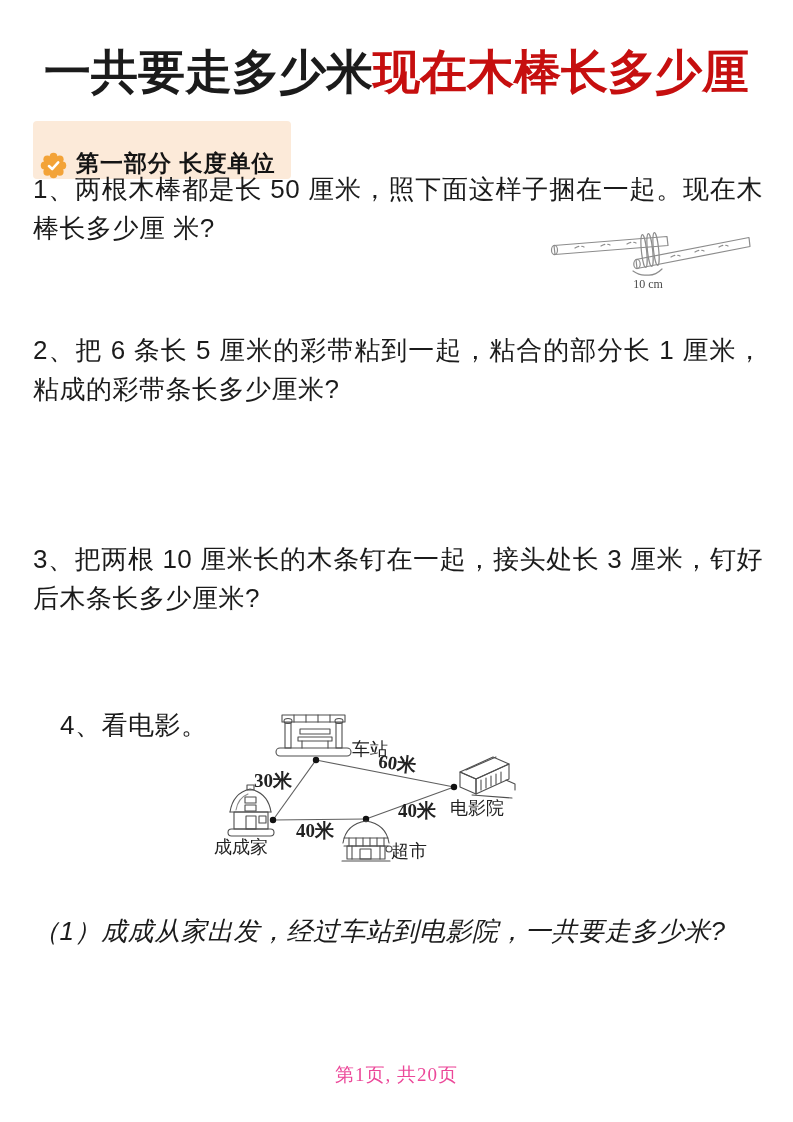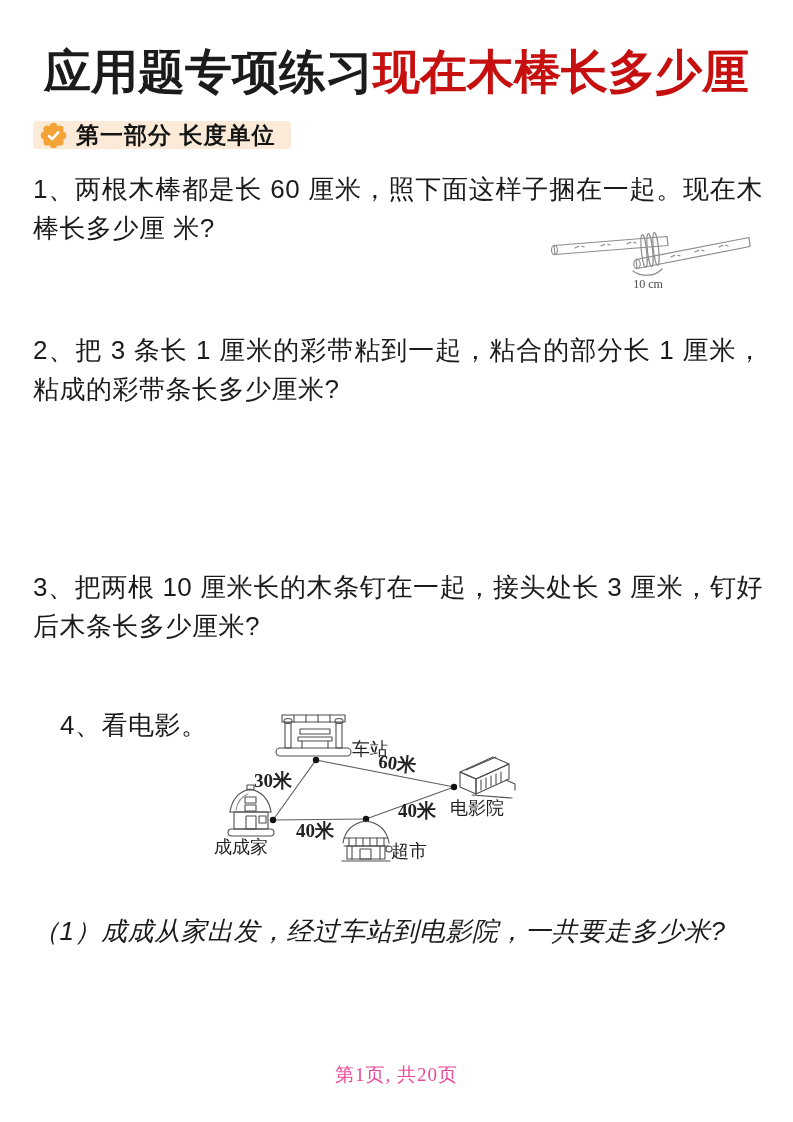--- a/index.html
+++ b/index.html
@@ -8,34 +8,34 @@
     margin:0 auto;overflow:hidden;
     font-family:"Liberation Sans","DejaVu Sans",sans-serif;color:#1b1b1b;
   }
   .doc-title{
     position:absolute;top:44px;left:0;width:100%;text-align:center;
     font-family:"Liberation Serif","DejaVu Serif",serif;
     font-weight:bold;font-size:47px;line-height:1.2;white-space:nowrap;
   }
   .doc-title .t-red{color:#c60f0f;}
   .section-header{
-    position:absolute;left:33px;top:121px;height:28px;
+    position:absolute;left:33px;top:121px;height:58px;
     background:#fcead9;border-radius:4px;
-    display:flex;align-items:center;gap:9px;padding:0 16px 0 7px;
+    display:flex;align-items:flex-end;gap:9px;padding:0 16px 0 7px;
   }
   .section-header .badge{width:27px;height:27px;flex:0 0 auto;}
   .section-header .sec-label{font-size:23px;font-weight:bold;color:#141414;letter-spacing:1px;}
   .question{
     position:absolute;left:33px;width:730px;
     font-size:26px;line-height:39px;letter-spacing:.5px;
     text-align:justify;
   }
   .q1{top:170px;}
   .q2{top:331px;}
-  .q3{top:540px;margin-top:28px;}
+  .q3{top:540px;}
   .q4{top:706px;width:300px;margin-left:27px;}
   .qsub1{top:912px;font-style:italic;}
   .fig-sticks{position:absolute;left:543px;top:226px;width:215px;height:70px;}
   .fig-map{position:absolute;left:188px;top:710px;width:350px;height:182px;}
   .page-footer{
     position:absolute;top:1062px;left:0;width:100%;text-align:center;
     font-family:"Liberation Serif","DejaVu Serif",serif;
     font-size:19px;color:#ec4899;letter-spacing:1px;
   }
   .sketch{stroke:#8c8c8c;fill:none;stroke-width:1.2;stroke-linecap:round;stroke-linejoin:round;}
@@ -44,42 +44,42 @@
   .mapdot{fill:#111;}
   .maptext{font-family:"Liberation Serif","DejaVu Serif",serif;fill:#222;}
   .figtext{font-family:"Liberation Serif","DejaVu Serif",serif;fill:#4a4a4a;}
 </style>
 </head>
 <body>
 
 <div class="page">
 
   <div class="doc-title">
-    <span class="t-black">应用题专项练习</span><span class="t-red">现在木棒长多少厘</span>
+    <span class="t-black">一共要走多少米</span><span class="t-red">现在木棒长多少厘</span>
   </div>
 
   <div class="section-header">
     <svg class="badge" viewBox="0 0 32 32">
       <g fill="#f3a338">
         <circle cx="16" cy="5.5" r="4.6"></circle>
           <circle cx="16" cy="26.5" r="4.6"></circle>
         <circle cx="5.5" cy="16" r="4.6"></circle>
           <circle cx="26.5" cy="16" r="4.6"></circle>
         <circle cx="8.6" cy="8.6" r="4.6"></circle>
           <circle cx="23.4" cy="8.6" r="4.6"></circle>
         <circle cx="8.6" cy="23.4" r="4.6"></circle>
           <circle cx="23.4" cy="23.4" r="4.6"></circle>
         <circle cx="16" cy="16" r="9.5"></circle>
       </g>
       <path d="M10.6 16.6 L14.4 20.2 L21.6 12.4" fill="none" stroke="#ffffff" stroke-width="3" stroke-linecap="round" stroke-linejoin="round"></path>
     </svg>
     <span class="sec-label">第一部分 长度单位</span>
   </div>
 
-  <div class="question q1">1、两根木棒都是长 60 厘米，照下面这样子捆在一起。现在木棒长多少厘 米?</div>
+  <div class="question q1">1、两根木棒都是长 50 厘米，照下面这样子捆在一起。现在木棒长多少厘 米?</div>
 
   <svg class="fig-sticks" viewBox="0 0 215 70">
     <g class="sketch">
       <path d="M11,19.5 L124,10.5 L125,19.5 L12,28.5 Z"></path>
       <ellipse cx="11.5" cy="24" rx="3" ry="4.6"></ellipse>
       <path d="M32,22 q5,-3 9,-1" stroke-dasharray="4 3"></path>
       <path d="M58,20 q5,-3 9,-1" stroke-dasharray="4 3"></path>
       <path d="M84,18 q5,-3 9,-1" stroke-dasharray="4 3"></path>
     </g>
     <g class="sketch">
@@ -91,21 +91,21 @@
     </g>
     <g class="sketch" stroke="#6e6e6e">
       <ellipse cx="101" cy="25" rx="2.6" ry="16.5" transform="rotate(-6 101 25)"></ellipse>
       <ellipse cx="107" cy="24" rx="2.6" ry="16.5" transform="rotate(-6 107 24)"></ellipse>
       <ellipse cx="113" cy="23" rx="2.6" ry="16.5" transform="rotate(-6 113 23)"></ellipse>
     </g>
     <path class="sketch" stroke="#9a9a9a" d="M90,45 Q97,50 104,49 Q112,50 119,43"></path>
     <text class="figtext" x="105" y="62" font-size="12" text-anchor="middle">10 cm</text>
   </svg>
 
-  <div class="question q2">2、把 3 条长 1 厘米的彩带粘到一起，粘合的部分长 1 厘米，粘成的彩带条长多少厘米?</div>
+  <div class="question q2">2、把 6 条长 5 厘米的彩带粘到一起，粘合的部分长 1 厘米，粘成的彩带条长多少厘米?</div>
 
   <div class="question q3">3、把两根 10 厘米长的木条钉在一起，接头处长 3 厘米，钉好后木条长多少厘米?</div>
 
   <div class="question q4">4、看电影。</div>
 
   <svg class="fig-map" viewBox="0 0 350 182">
 
     <g>
       <line class="mapline" x1="85" y1="110" x2="128" y2="50"></line>
       <line class="mapline" x1="128" y1="50" x2="266" y2="77"></line>

